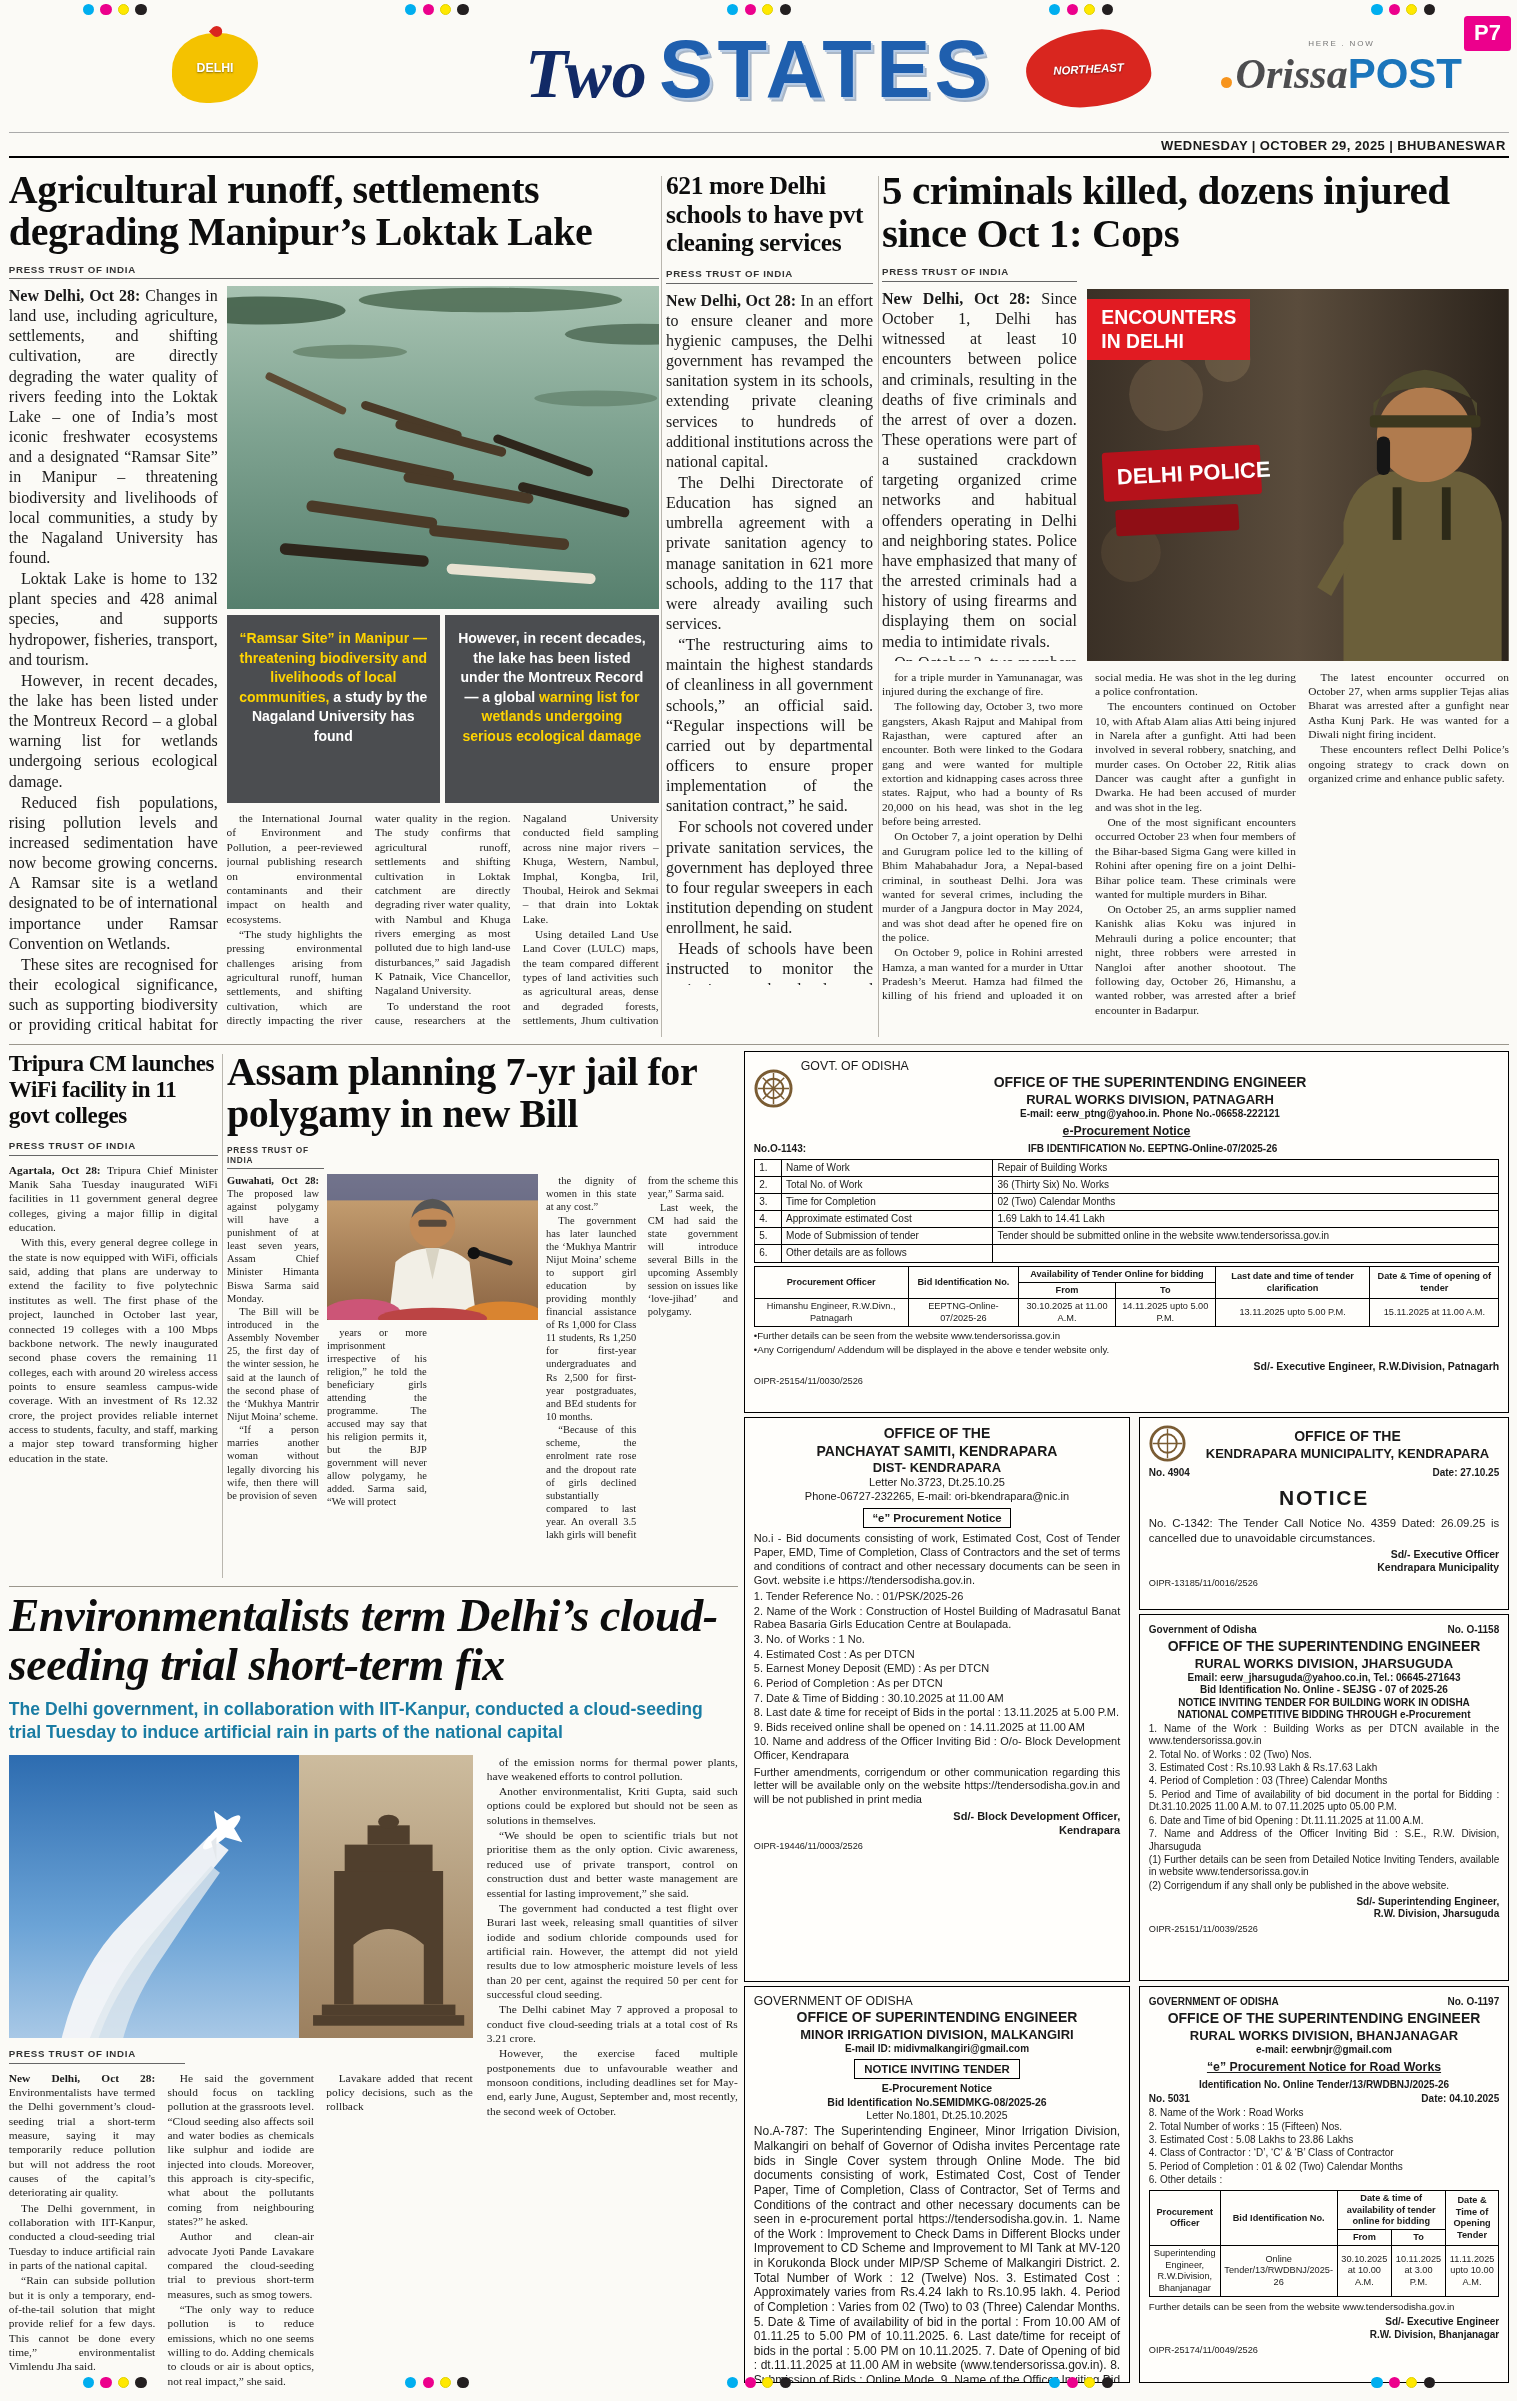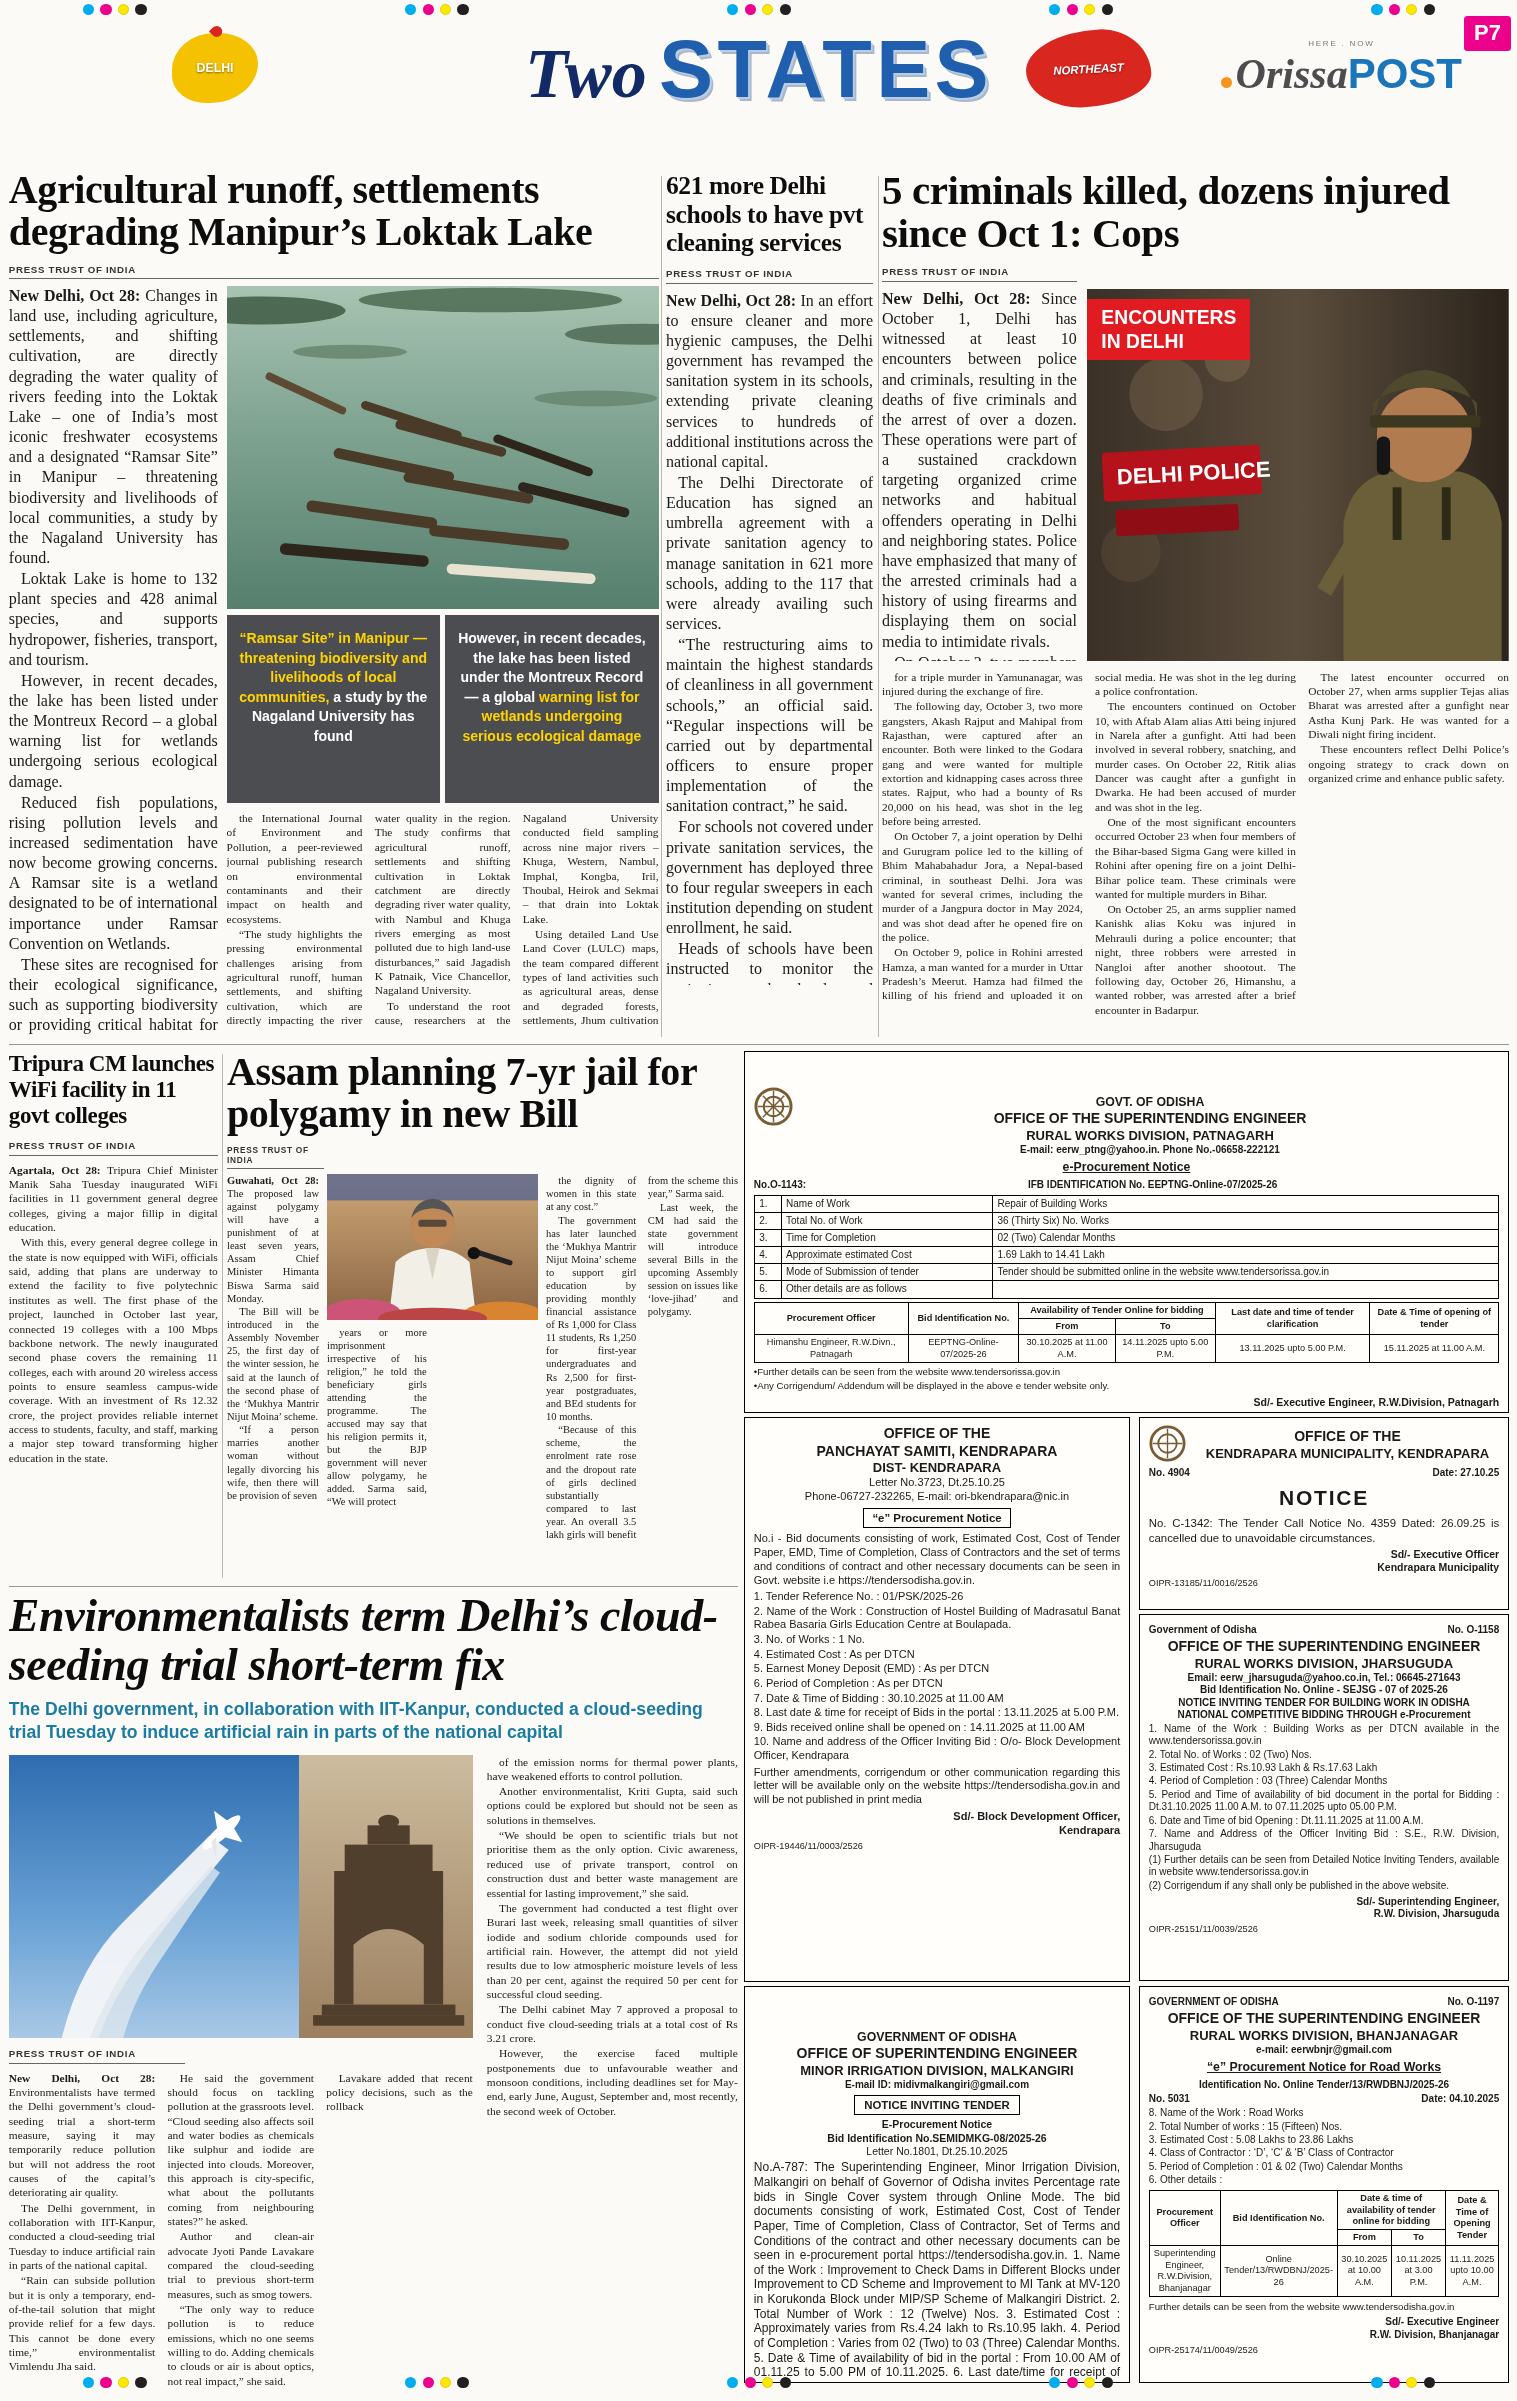--- a/index.html
+++ b/index.html
@@ -97,21 +97,21 @@
   .cl-row{display:flex;gap:14px;}
   .cl-left{width:464px;}
   .cl-photo{width:464px;height:283px;}
   .cl-left .byline{width:176px;}
   .cl-body{height:327px;font-size:11.4px;}
   .cl-right{width:251px;height:617px;font-size:11.4px;}
   
   .tender{position:absolute;border:1.8px solid #000;background:#fffefb;font-family:"Liberation Sans",sans-serif;
           font-size:10.5px;line-height:1.25;padding:7px 8.8px;overflow:hidden;}
   .tender .center{text-align:center;}
-  .t-gov{font-weight:700;text-align:center;font-size:12.3px;margin-top:36px;}
+  .t-gov{font-weight:400;font-size:12.3px;}
   .t-off{font-weight:700;text-align:center;font-size:14px;}
   .t-off2{font-weight:700;text-align:center;font-size:13px;}
   .t-contact{text-align:center;font-size:10px;font-weight:bold;}
   .t-proc{font-weight:700;text-align:center;font-size:12.3px;margin:3.5px 0;text-decoration:underline;}
   .t-row{display:flex;justify-content:space-between;font-weight:700;font-size:10px;margin:1.8px 0;}
   .t-table{width:100%;border-collapse:collapse;margin:3.5px 0;font-size:10px;}
   .t-table td,.t-table th{border:0.9px solid #000;padding:1.8px 4.4px;vertical-align:top;text-align:left;}
   .ot{width:100%;border-collapse:collapse;margin:3.5px 0;font-size:9.2px;}
   .ot td,.ot th{border:0.9px solid #000;padding:1.8px 3.5px;text-align:center;vertical-align:middle;}
   .t-note{font-size:9.7px;margin-top:1.8px;}
@@ -182,20 +182,21 @@
       <span class="t-main">STATES</span>
     </div>
     <div class="map northeast">
       <span class="map-label ne">NORTHEAST</span>
     </div>
     <div class="logo">
       <span class="logo-tag">HERE . NOW</span>
       <span class="logo-line"><span class="logo-dot"></span><span class="lp1">Orissa</span><span class="lp2">POST</span></span>
     </div>
     <div class="badge">P7</div>
+    <div class="dateline">WEDNESDAY | OCTOBER 29, 2025 | BHUBANESWAR</div>
   </header>
 
   <div class="vrule" style="left:661px;top:176px;height:861px;"></div>
   <div class="vrule" style="left:878px;top:176px;height:861px;"></div>
   <div class="vrule" style="left:222px;top:1054px;height:524px;"></div>
   <div class="hrule" style="left:8.8px;top:1044px;width:1500px;"></div>
   <div class="hrule" style="left:8.8px;top:1586px;width:729px;"></div>
 
   <section class="art loktak">
     <h1>Agricultural runoff, settlements degrading Manipur’s Loktak Lake</h1>

